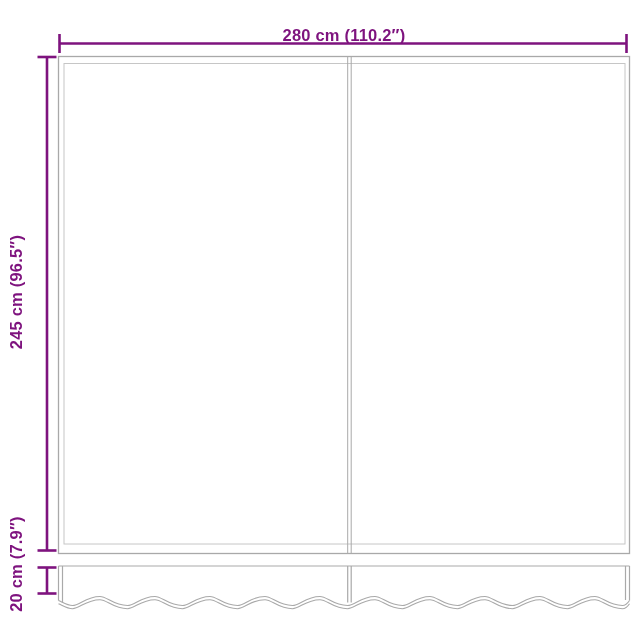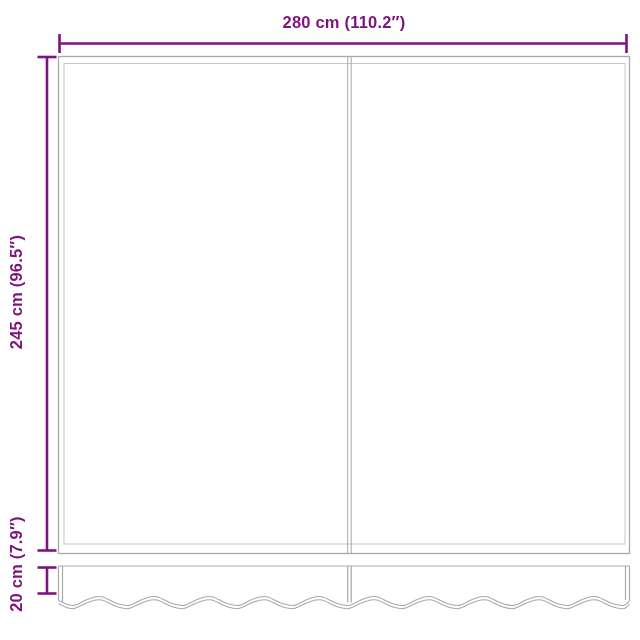--- a/index.html
+++ b/index.html
@@ -11,21 +11,21 @@
   html,body{margin:0;padding:0;background:var(--bg);}
   .canvas{
     position:relative;width:640px;height:640px;background:var(--bg);
     font-family:"Liberation Sans","DejaVu Sans",sans-serif;overflow:hidden;
   }
   .diagram-svg{position:absolute;left:0;top:0;}
   .dim-label{
     position:absolute;color:var(--accent);font-weight:700;font-size:16.5px;
     letter-spacing:.2px;white-space:nowrap;line-height:22px;
   }
-  .dim-label-top{left:58px;width:572px;top:11px;text-align:center;}
+  .dim-label-top{left:58px;width:572px;top:24px;text-align:center;}
   .dim-label-vert{
     width:220px;height:22px;text-align:center;
     transform:rotate(-90deg);transform-origin:center center;
   }
   .dim-label-height{left:-94px;top:281px;}
   .dim-label-valance{left:-94px;top:553px;}
 </style>
 </head>
 <body>
 

